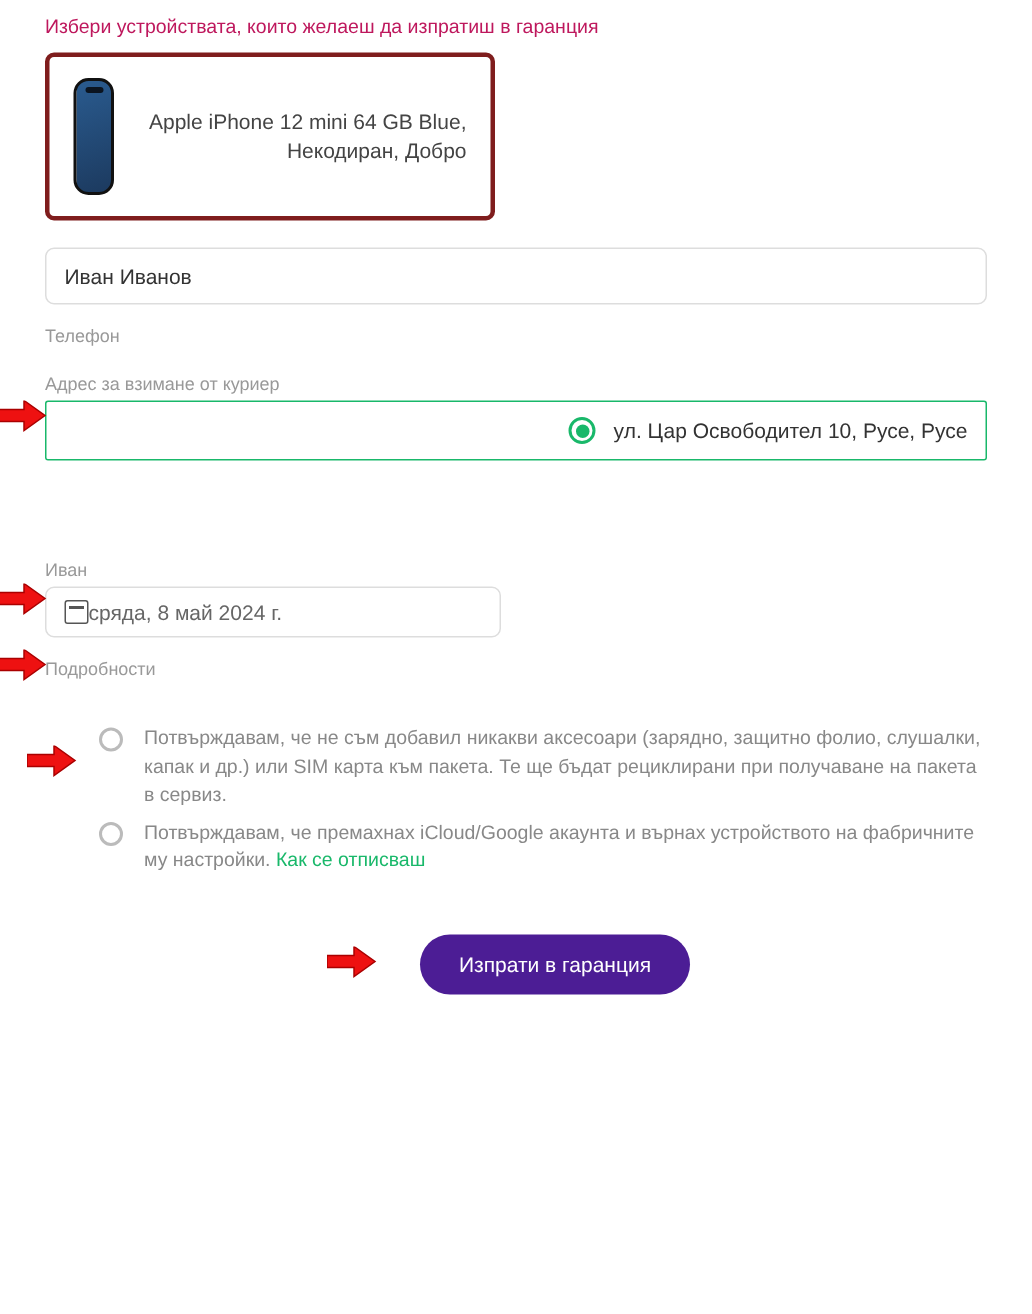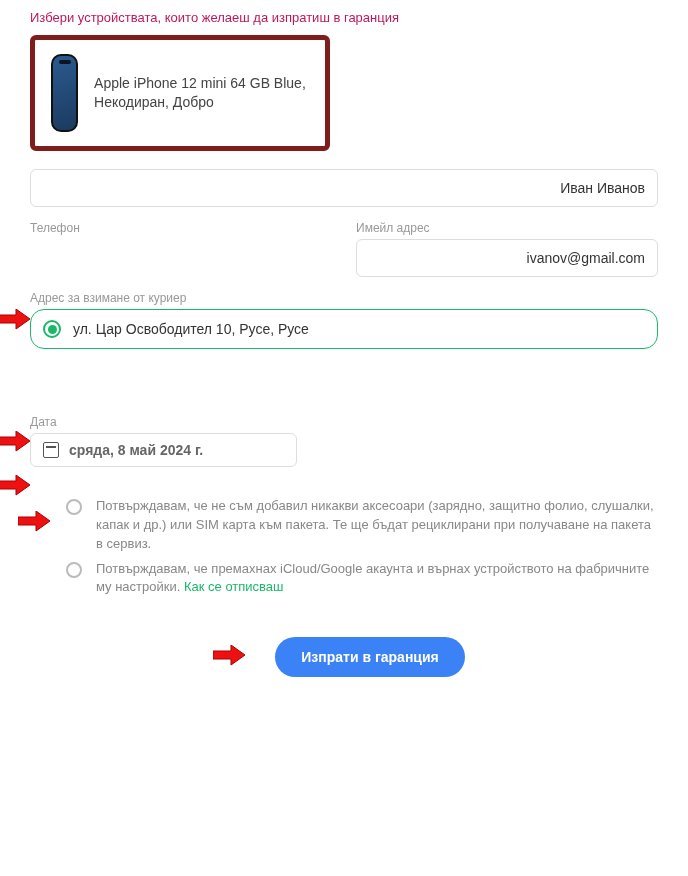--- a/index.html
+++ b/index.html
@@ -10,28 +10,29 @@
       color: #333;
       padding: 10px 30px 30px 30px;
       font-size: 14px;
     }
     .section-title {
       color: #be185d;
       font-size: 13px;
       margin-bottom: 10px;
     }
     .device-card {
-      border: 5px solid #7f1d1d;
+      border: 3px solid #7f1d1d;
       border-radius: 6px;
       padding: 14px 16px;
       display: flex;
       align-items: center;
       gap: 16px;
       width: 300px;
       margin-bottom: 18px;
+      text-align: right;
     }
     .device-thumb {
       width: 40px;
       height: 78px;
       border: 2px solid #111;
       border-radius: 10px;
       background: linear-gradient(160deg,#2a5b8f 0%,#1c3a5f 100%);
       position: relative;
     }
     .device-thumb::after {
@@ -51,40 +52,40 @@
     .row2 { display:flex; gap:24px; }
     .row2 > .field-group { flex:1; }
     .input {
       width:100%;
       border:1px solid #ddd;
       border-radius:6px;
       padding:10px 12px;
       font-size:14px;
       color:#333;
       background:#fff;
-      text-align:right;
     }
     .radio-row {
       display:flex;
       align-items:center;
       gap:12px;
       border:1.5px solid #19b86a;
-      border-radius:14px;
+      border-radius:2px;
       padding:10px 12px;
+      justify-content:flex-end;
     }
     .radio-dot {
       width:18px;height:18px;border:2px solid #19b86a;border-radius:50%;
       display:inline-flex;align-items:center;justify-content:center;
       flex-shrink:0;
     }
     .radio-dot::after { content:""; width:9px;height:9px;border-radius:50%;background:#19b86a; }
     .radio-text { color:#333; font-size:14px; }
     .date-input {
       border:1px solid #ddd; border-radius:6px; padding:8px 12px;
-      display:flex; align-items:center; gap:10px; width:267px;font-weight:bold;
+      display:flex; align-items:center; gap:0; width:304px;
     }
     .cal-icon { width:16px;height:16px;border:1.5px solid #555;border-radius:2px;position:relative;flex-shrink:0; }
     .cal-icon::before { content:"";position:absolute;top:3px;left:2px;right:2px;height:1.5px;background:#555; }
     .date-text { color:#666; font-size:14px; }
     textarea.input {
       border:1.5px solid #7fb8ee;
       min-height:128px;
       resize:none;
       color:#999;
     }
@@ -96,22 +97,22 @@
     .resize-handle svg { display:block; }
     .confirm-list { display:flex; flex-direction:column; gap:6px; padding-left:36px; margin-top:30px; margin-bottom:40px;}
     .confirm-item { display:flex; gap:14px; align-items:flex-start; }
     .confirm-radio {
       width:16px;height:16px;border:2px solid #bbb;border-radius:50%;flex-shrink:0;margin-top:2px;
     }
     .confirm-text { color:#888; font-size:13px; line-height:1.45; }
     .confirm-text .link { color:#19b86a; }
     .submit-row { display:flex; justify-content:center; align-items:center; gap:18px; }
     .submit-btn {
-      background:#3b82f6; color:#fff; border:none; border-radius:22px;
-      padding:12px 26px; font-size:14px; font-weight:700; cursor:pointer;
+      background:#4c1d95; color:#fff; border:none; border-radius:22px;
+      padding:12px 26px; font-size:14px; font-weight:400; cursor:pointer;
     }
     .arrow {
       position:absolute;
       left:-4px;
       margin-left:0;
     }
     .arrow svg { display:block; }
     .rel { position:relative; }
     .gap-lg { height:52px; }
   </style>
@@ -134,24 +135,20 @@
 </div>
 
 <div class="field-group">
   <input class="input" value="Иван Иванов" style="">
 </div>
 
 <div class="row2">
   <div class="field-group">
     <span class="label">Телефон</span>
   </div>
-  <div class="field-group">
-    <span class="label">Имейл адрес</span>
-    <input class="input" value="ivanov@gmail.com" style="">
-  </div>
 </div>
 
 <div class="field-group rel">
   <div class="arrow" style="top:18px;left:-32px;">
     <svg width="34" height="22">
         <use href="#redarrow"></use>
       </svg>
   </div>
   <span class="label">Адрес за взимане от куриер</span>
   <div class="radio-row">
@@ -161,33 +158,34 @@
 </div>
 
 <div class="gap-lg"></div>
 
 <div class="field-group rel">
   <div class="arrow" style="top:16px;left:-32px;">
     <svg width="34" height="22">
         <use href="#redarrow"></use>
       </svg>
   </div>
-  <span class="label">Дата</span>
+  <span class="label">Иван</span>
   <div class="date-input">
     <span class="cal-icon"></span>
     <span class="date-text">сряда, 8 май 2024 г.</span>
   </div>
 </div>
 
 <div class="field-group rel">
   <div class="arrow" style="top:-6px;left:-32px;">
     <svg width="34" height="22">
         <use href="#redarrow"></use>
       </svg>
   </div>
+  <span class="label">Подробности</span>
 </div>
 
 <div class="confirm-list rel">
   <div class="arrow" style="top:14px;left:-12px;">
     <svg width="34" height="22">
         <use href="#redarrow"></use>
       </svg>
   </div>
   <div class="confirm-item">
     <span class="confirm-radio"></span>

